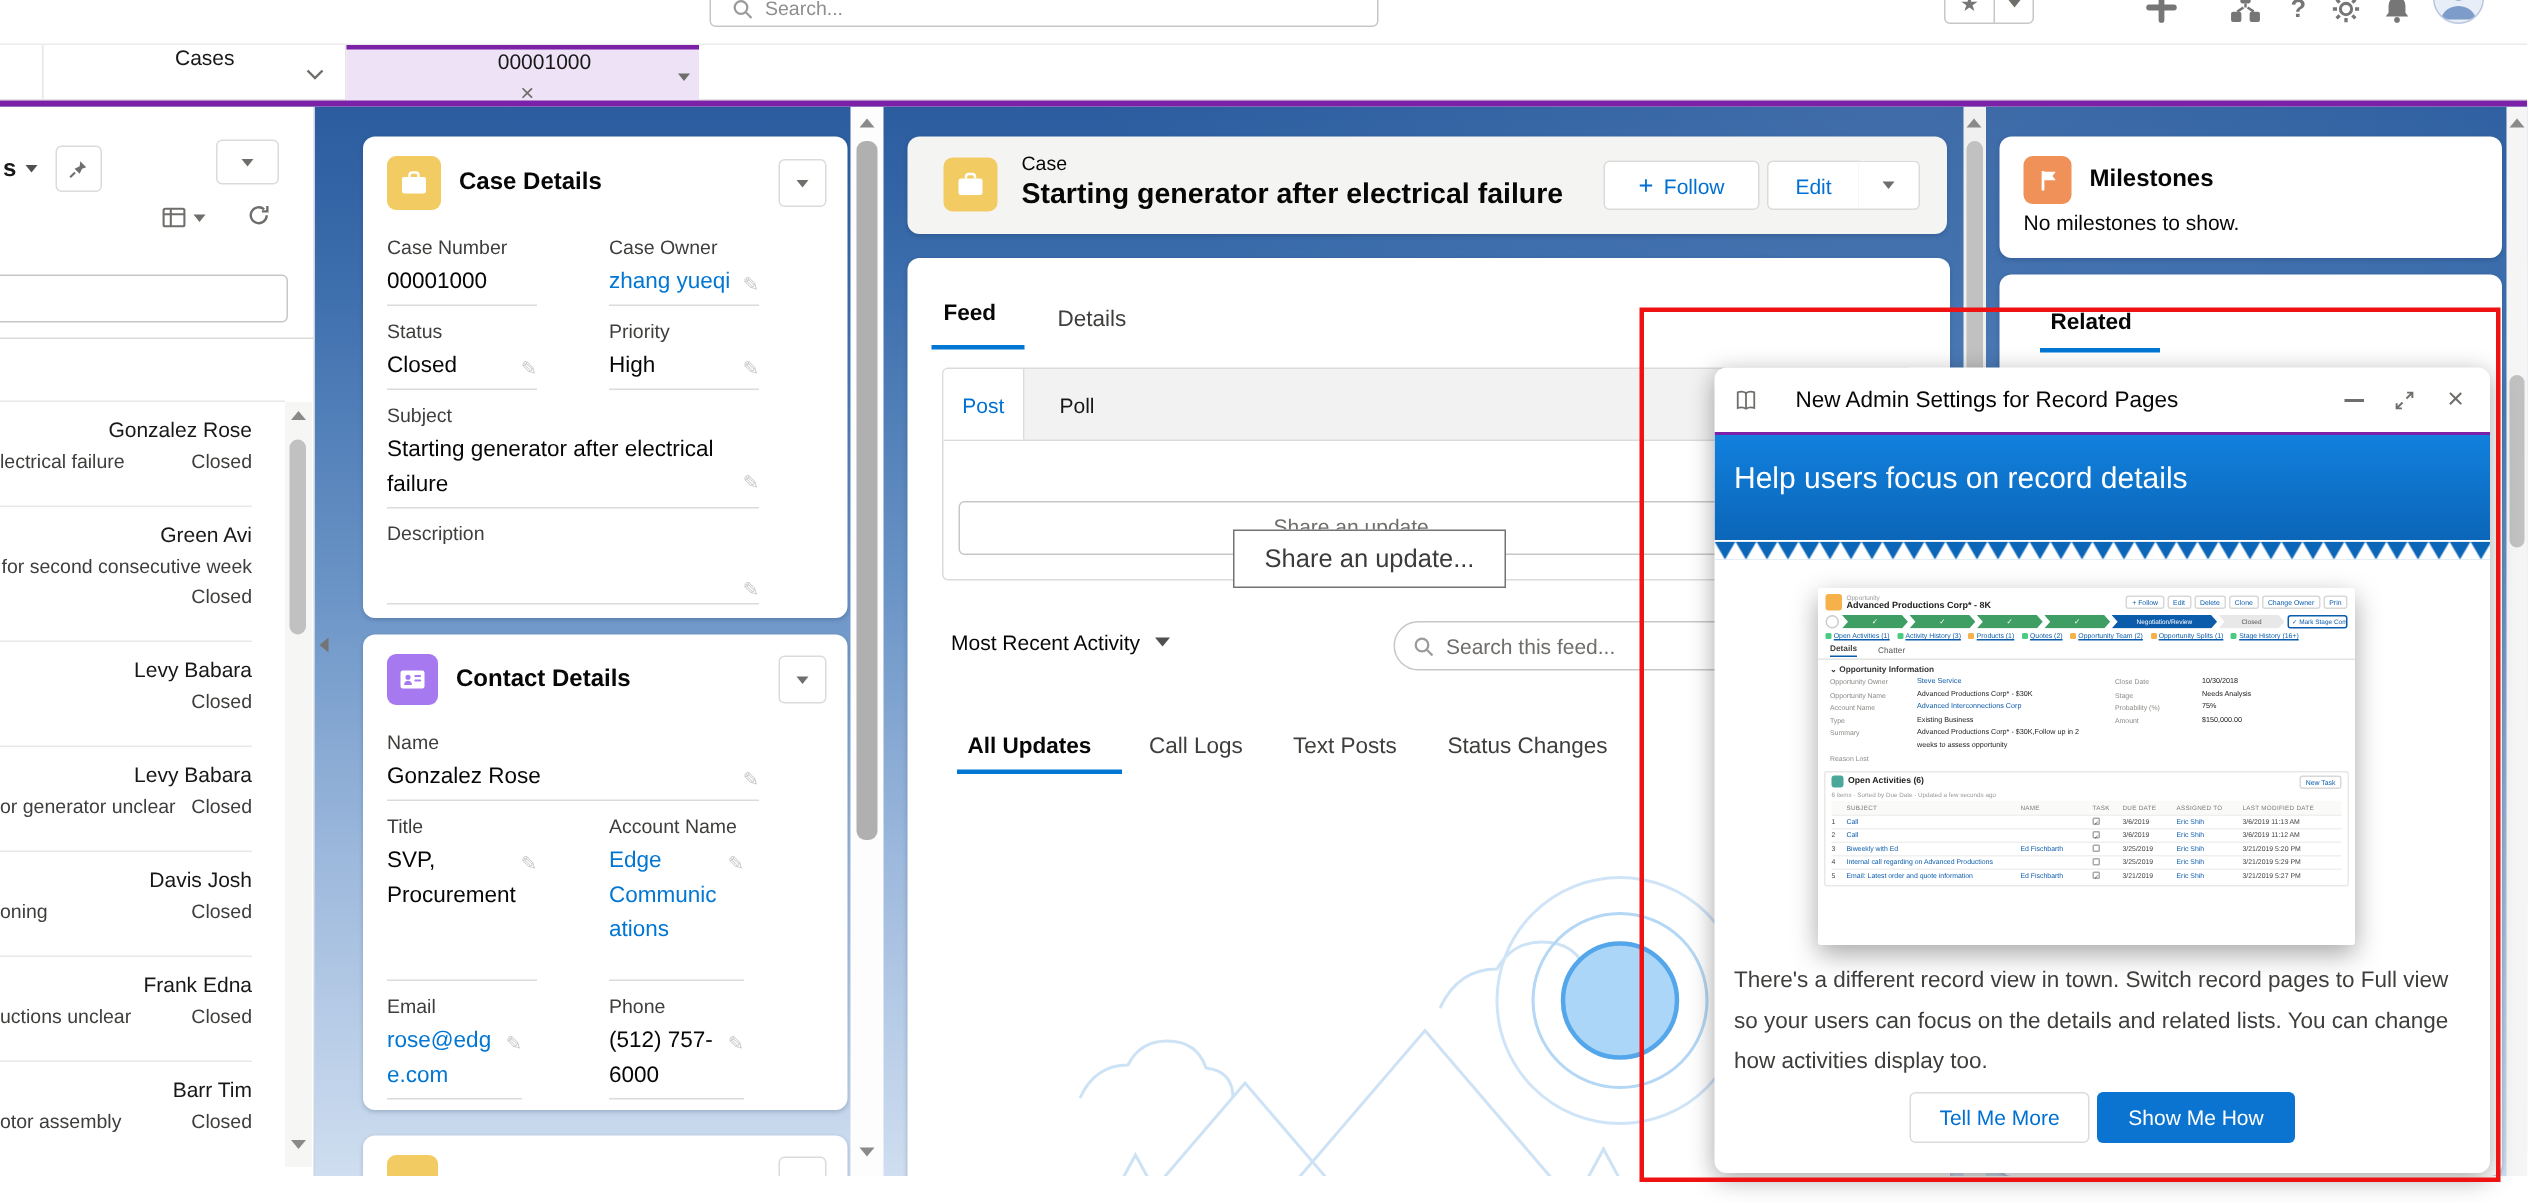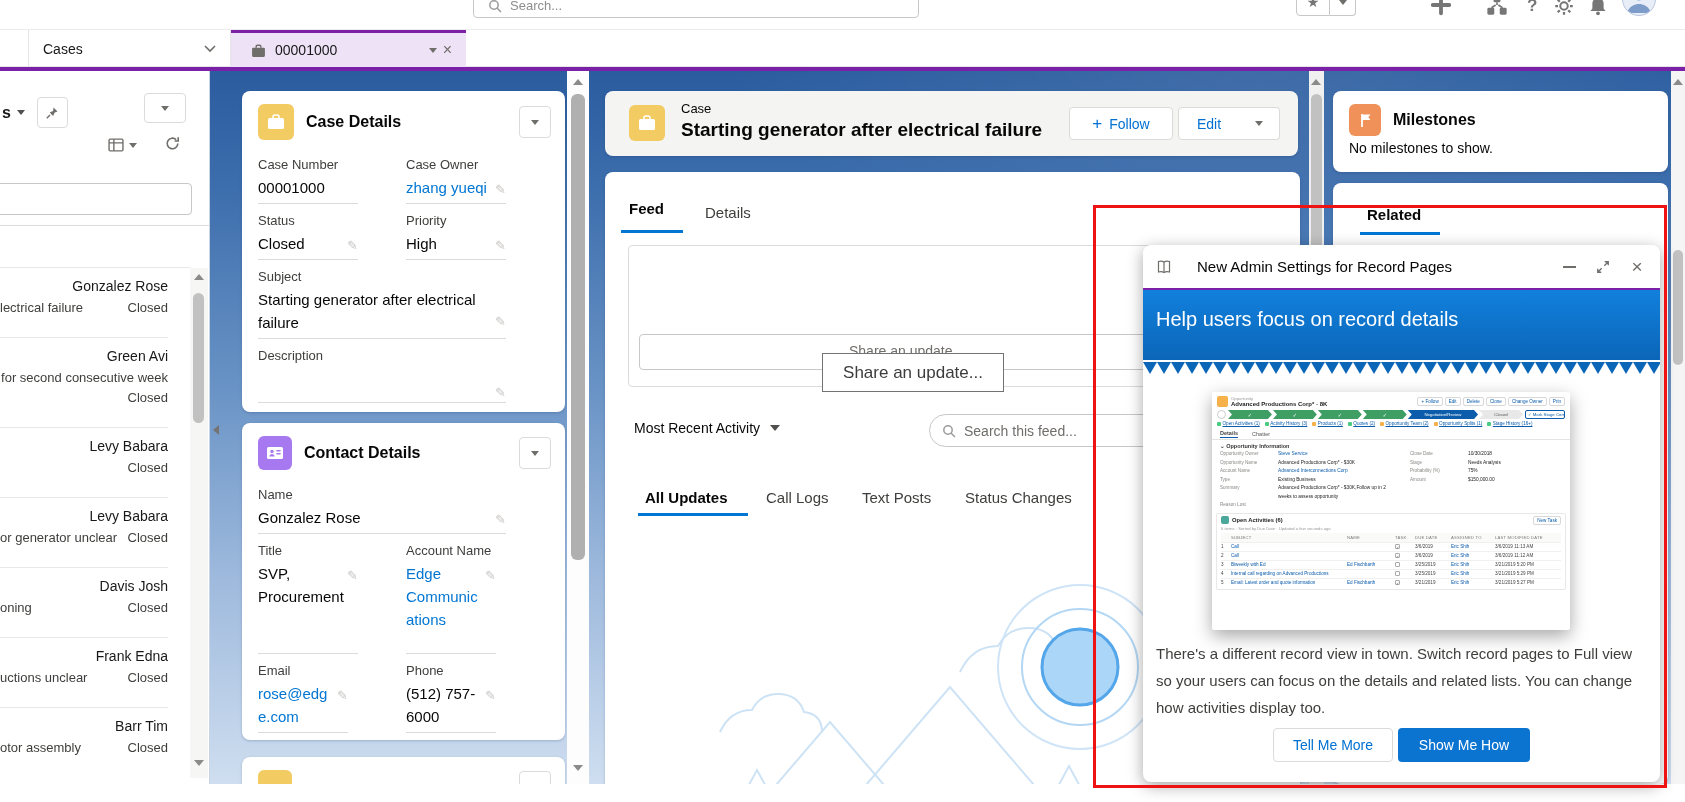--- a/index.html
+++ b/index.html
@@ -11,21 +11,21 @@
 .tri-up { width:0;height:0;border-left:5px solid transparent;border-right:5px solid transparent;border-bottom:6px solid #8a8a8a; }
 .tri-down { width:0;height:0;border-left:5px solid transparent;border-right:5px solid transparent;border-top:6px solid #8a8a8a; }
 .tri-left { width:0;height:0;border-top:5px solid transparent;border-bottom:5px solid transparent;border-right:6px solid #747474; }
 
 .topbar { position:absolute; left:0; top:0; width:1685px; height:30px; background:#fff; border-bottom:1px solid #ececec; z-index:6; overflow:hidden; }
 .gsearch { position:absolute; left:473px; top:-16px; width:446px; height:34px; border:1px solid #c9c7c5; border-radius:4px; background:#fff; display:flex; align-items:flex-end; padding:0 0 4px 14px; }
 .gsearch .ph { color:#8e8e8e; font-size:13px; margin-left:8px; }
 .tb-ic { position:absolute; top:-14px; height:30px; display:flex; align-items:flex-end; color:#767676; }
 
 .tabbar { position:absolute; left:0; top:30px; width:1685px; height:37px; background:#fff; border-bottom:1px solid #e5e5e5; z-index:5; }
-.tab { position:absolute; top:0; height:37px; display:flex; align-items:center; font-size:14px; color:#181818; }
+.tab { position:absolute; top:0; height:37px; display:flex; align-items:center; font-size:14px; color:#181818;flex-direction:column; }
 .tab-cases { left:28px; width:203px; border-right:1px solid #e5e5e5; padding-left:15px; }
 .tab-active { left:231px; width:235px; background:#eee3f6; border-top:3px solid #7a21a8; padding-left:20px; }
 .purple-line { position:absolute; left:0; top:67px; width:1685px; height:4px; background:#7a21a8; z-index:5; }
 
 .app { position:absolute; left:0; top:71px; width:1685px; height:713px; overflow:hidden;
   background: radial-gradient(900px 300px at 75% 0%, rgba(255,255,255,0.10), transparent 60%),
               linear-gradient(180deg,#2a5c9f 0%, #3c6dac 16%, #6a94c6 45%, #9cb8dc 70%, #cfdef0 100%); }
 
 .leftcol { position:absolute; left:0; top:0; width:210px; height:713px; background:#fff; border-right:1px solid #c9d4e4; }
 .sqbtn { border:1px solid #dddbda; border-radius:4px; background:#fff; display:flex; align-items:center; justify-content:center; }
@@ -382,20 +382,24 @@
           <i class="caret"></i>
         </div>
     </div>
 
     <div class="card" style="left:605px;top:101px;width:695px;height:620px;overflow:hidden;">
       <span class="ftab on abs" style="left:24px;top:28px;">Feed</span>
       <span class="ftab abs" style="left:100px;top:32px;">Details</span>
       <div class="blue-ul" style="left:16px;top:58px;width:62px;"></div>
 
       <div class="publisher" style="left:23px;top:73px;width:648px;height:142px;">
+        <div class="pub-tabs">
+          <div class="pub-tab on">Post</div>
+          <div class="pub-tab" style="width:70px;">Poll</div>
+        </div>
         <div class="pub-input">
           <span class="abs" style="left:209px;top:8px;font-size:14px;color:#706e6b;">Share an update...</span>
         </div>
       </div>
       <div class="tooltip" style="left:217px;top:181px;width:182px;height:39px;">
           <span>Share an update...</span>
         </div>
 
       <div class="abs row" style="left:29px;top:248px;">
         <span style="font-size:14px;color:#080707;">Most Recent Activity</span>

